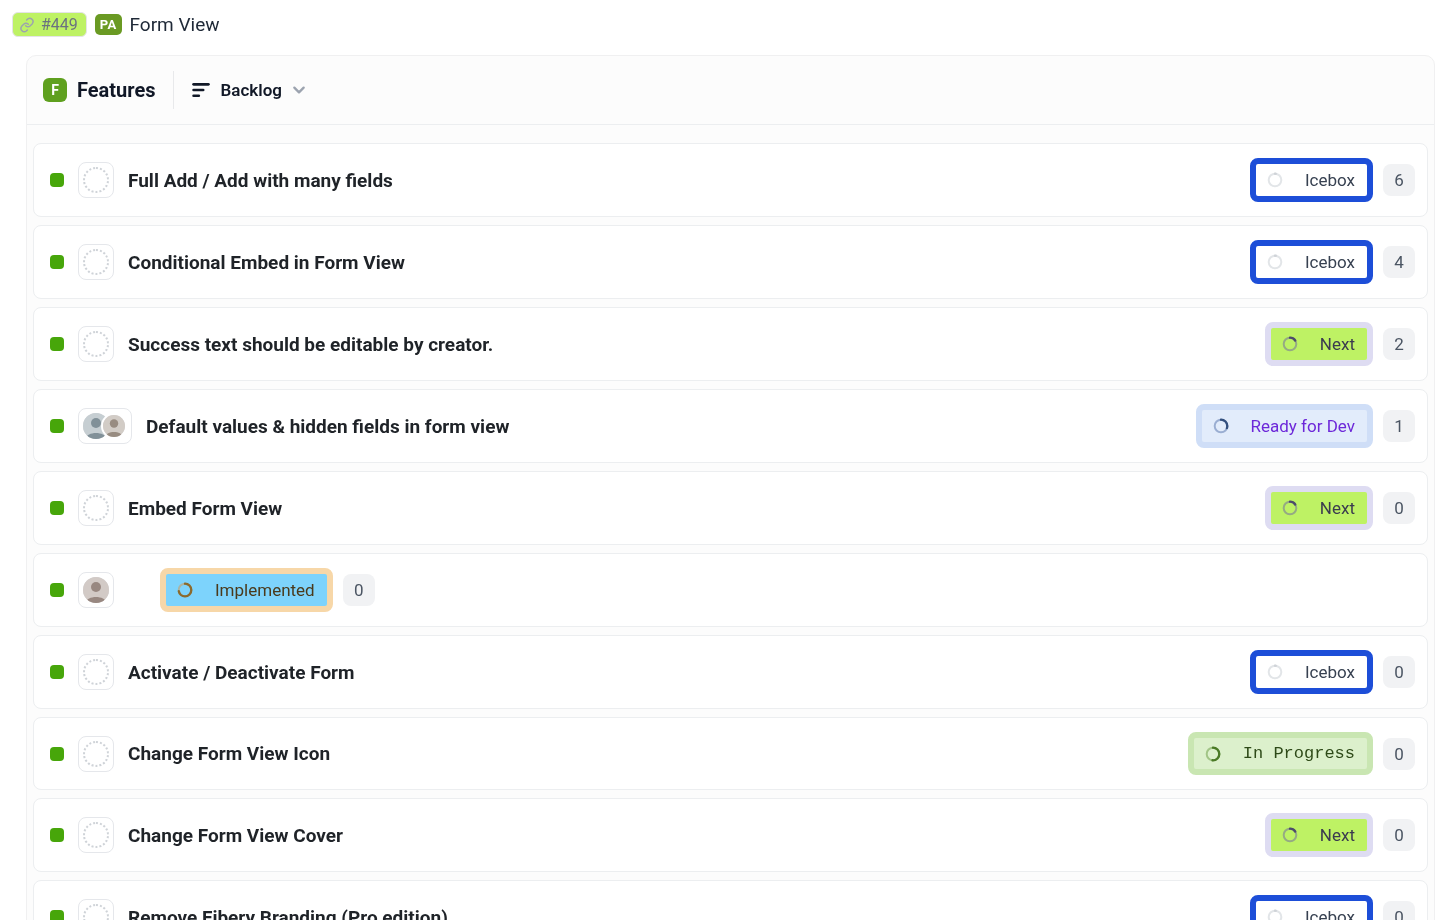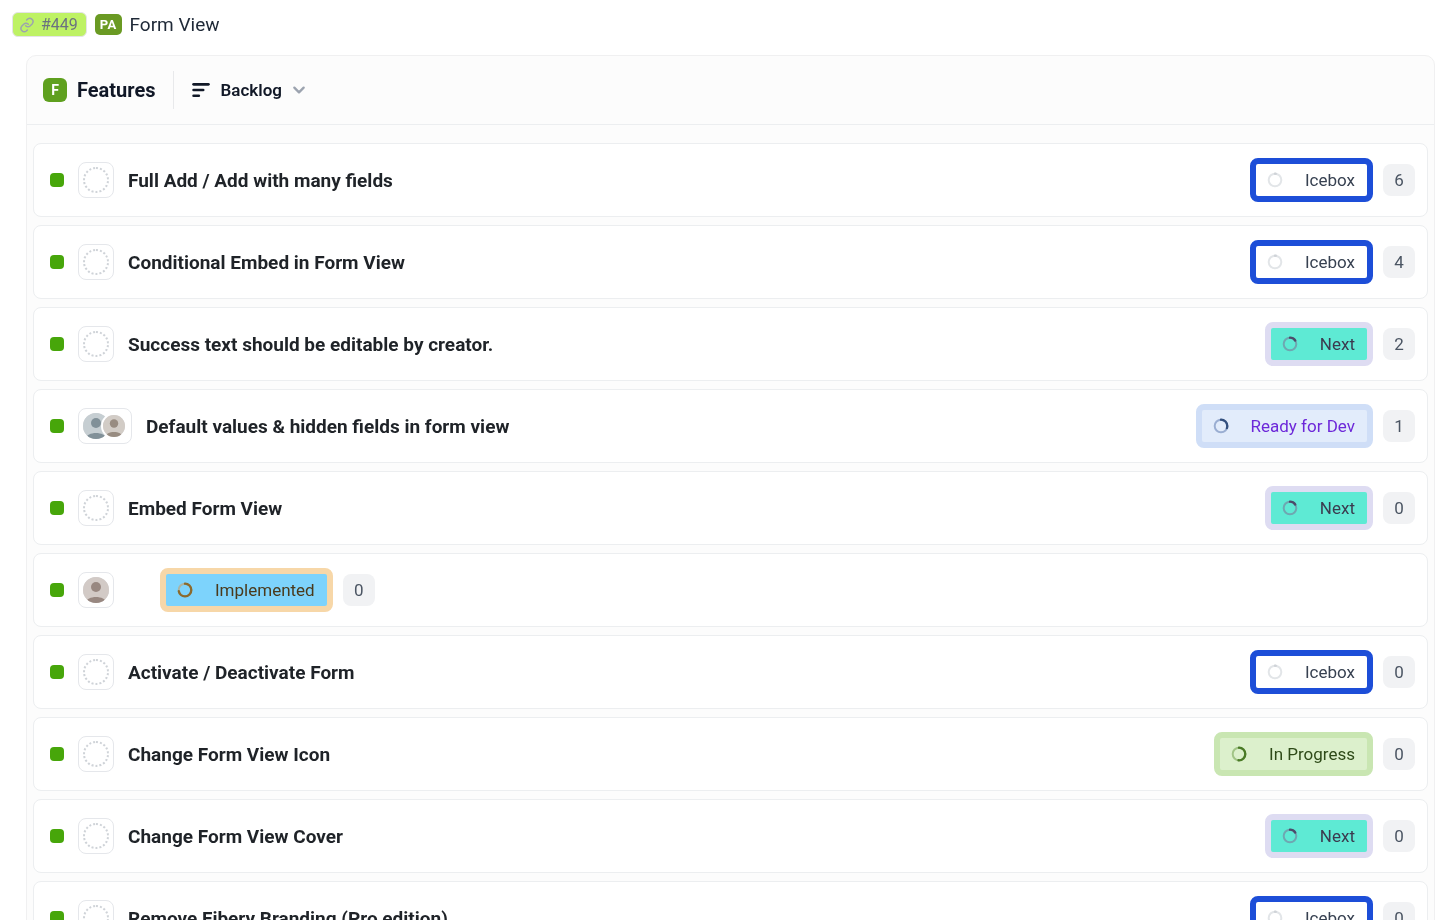--- a/index.html
+++ b/index.html
@@ -103,24 +103,24 @@
   .row .title {
     font-size: 19px; color: #1f2328; flex: 1 1 auto; font-weight: bold;
   }
   .right { display: flex; align-items: center; gap: 10px; }
   .status-pill {
     display: inline-flex; align-items: center; gap: 21px;
     border: 6px solid #1d4ed8; border-radius: 8px;
     padding: 6px 12px 6px 10px;
     font-size: 17px; color: #374151; background: #fff;
   }
-  .status-pill.next { background: #5eead4; border-color: #dedcf2; color: #3b3b4f; }
+  .status-pill.next { background: #bef264; border-color: #dedcf2; color: #3b3b4f; }
   .status-pill.ready { background: #e2ecfb; border-color: #cfdef7; color: #6d28d9; }
   .status-pill.impl { background: #7dd3fc; border-color: #f7d7a8; color: #4a3a1c; margin-left: 32px; }
-  .status-pill.inprog { background: #dcf0cc; border-color: #c9e6b2; color: #2e4a18; }
+  .status-pill.inprog { background: #dcf0cc; border-color: #c9e6b2; color: #2e4a18; font-family: Liberation Mono, monospace; }
   .status-icon { width: 18px; height: 18px; flex: 0 0 auto; }
   .count-pill {
     min-width: 32px; text-align: center;
     background: #f1f2f4; color: #4b5563;
     border-radius: 8px; padding: 6px 10px;
     font-size: 17px;
   }
 
   
   .link-create {

